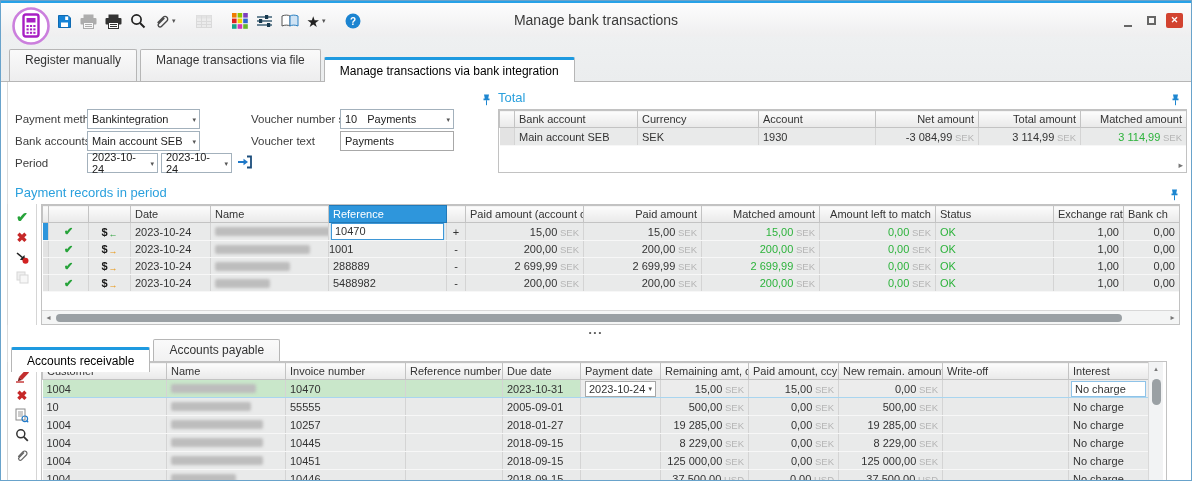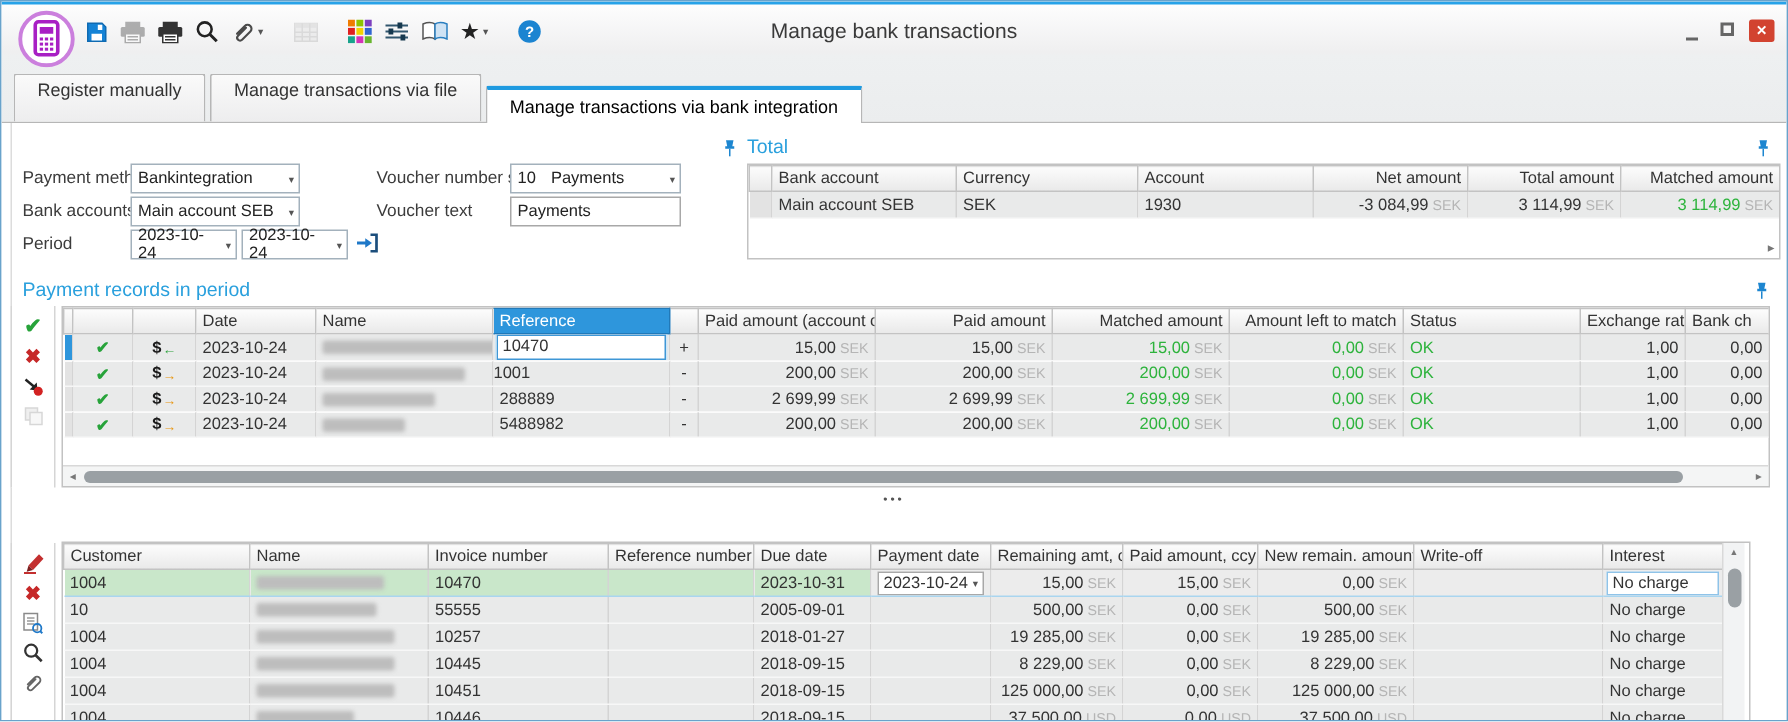--- a/index.html
+++ b/index.html
@@ -438,20 +438,24 @@
           <span class="arr" style="left:0">◂</span>
           <div class="thumb" style="left:14px;width:1066px"></div>
           <span class="arr" style="right:0">▸</span>
         </div>
       </div>
     </section>
 
     <div id="splitter">•••</div>
 
     <section id="bottom">
+      <div id="bottomtabs">
+          <div class="tab active">Accounts receivable</div>
+          <div class="tab">Accounts payable</div>
+        </div>
       <div class="tools" style="left:6px;top:23px;width:30px;bottom:0">
         <span class="ti">
             <svg width="15" height="15">
               <path d="M4 9 L11 1.5 L14 4.5 L7 12 Z" fill="#c32f2f"></path>
               <path d="M4 9 L7 12 L2.8 13.2 Z" fill="#7d1f1f"></path>
               <line x1="1" y1="14" x2="9" y2="14" stroke="#c32f2f" stroke-width="1.4"></line>
             </svg>
           </span>
         <span class="ti big-x">✖</span>
         <span class="ti">

